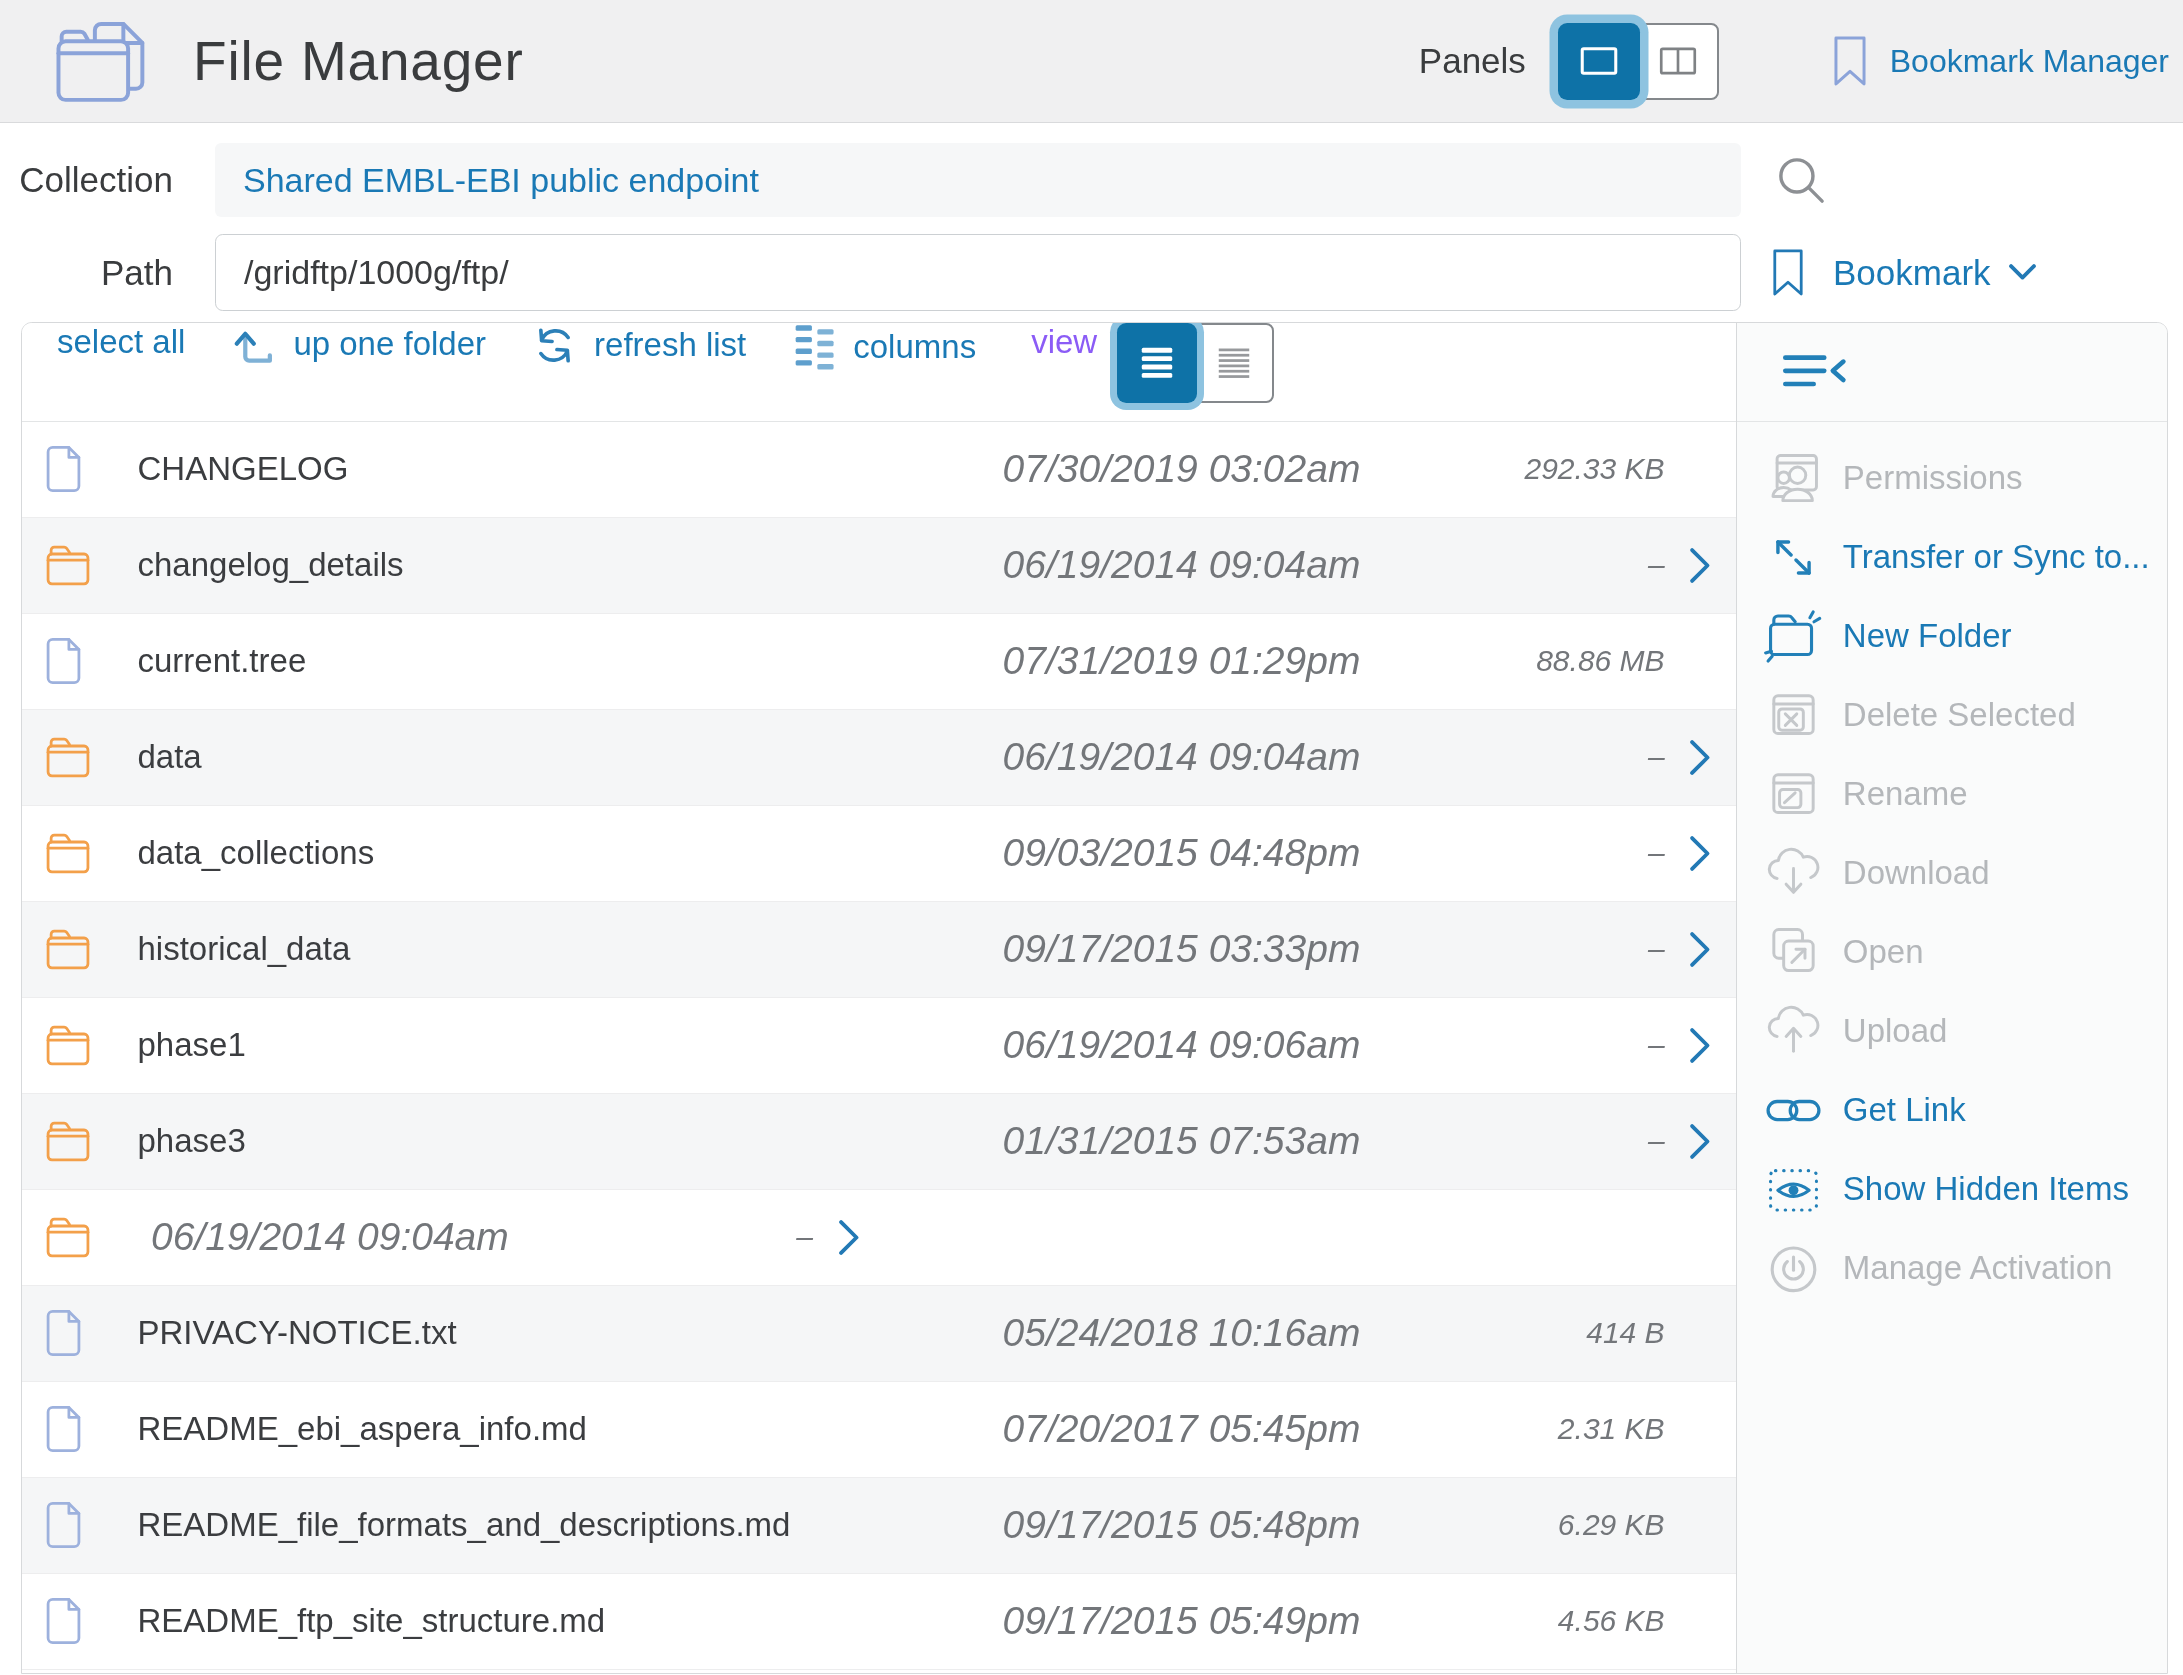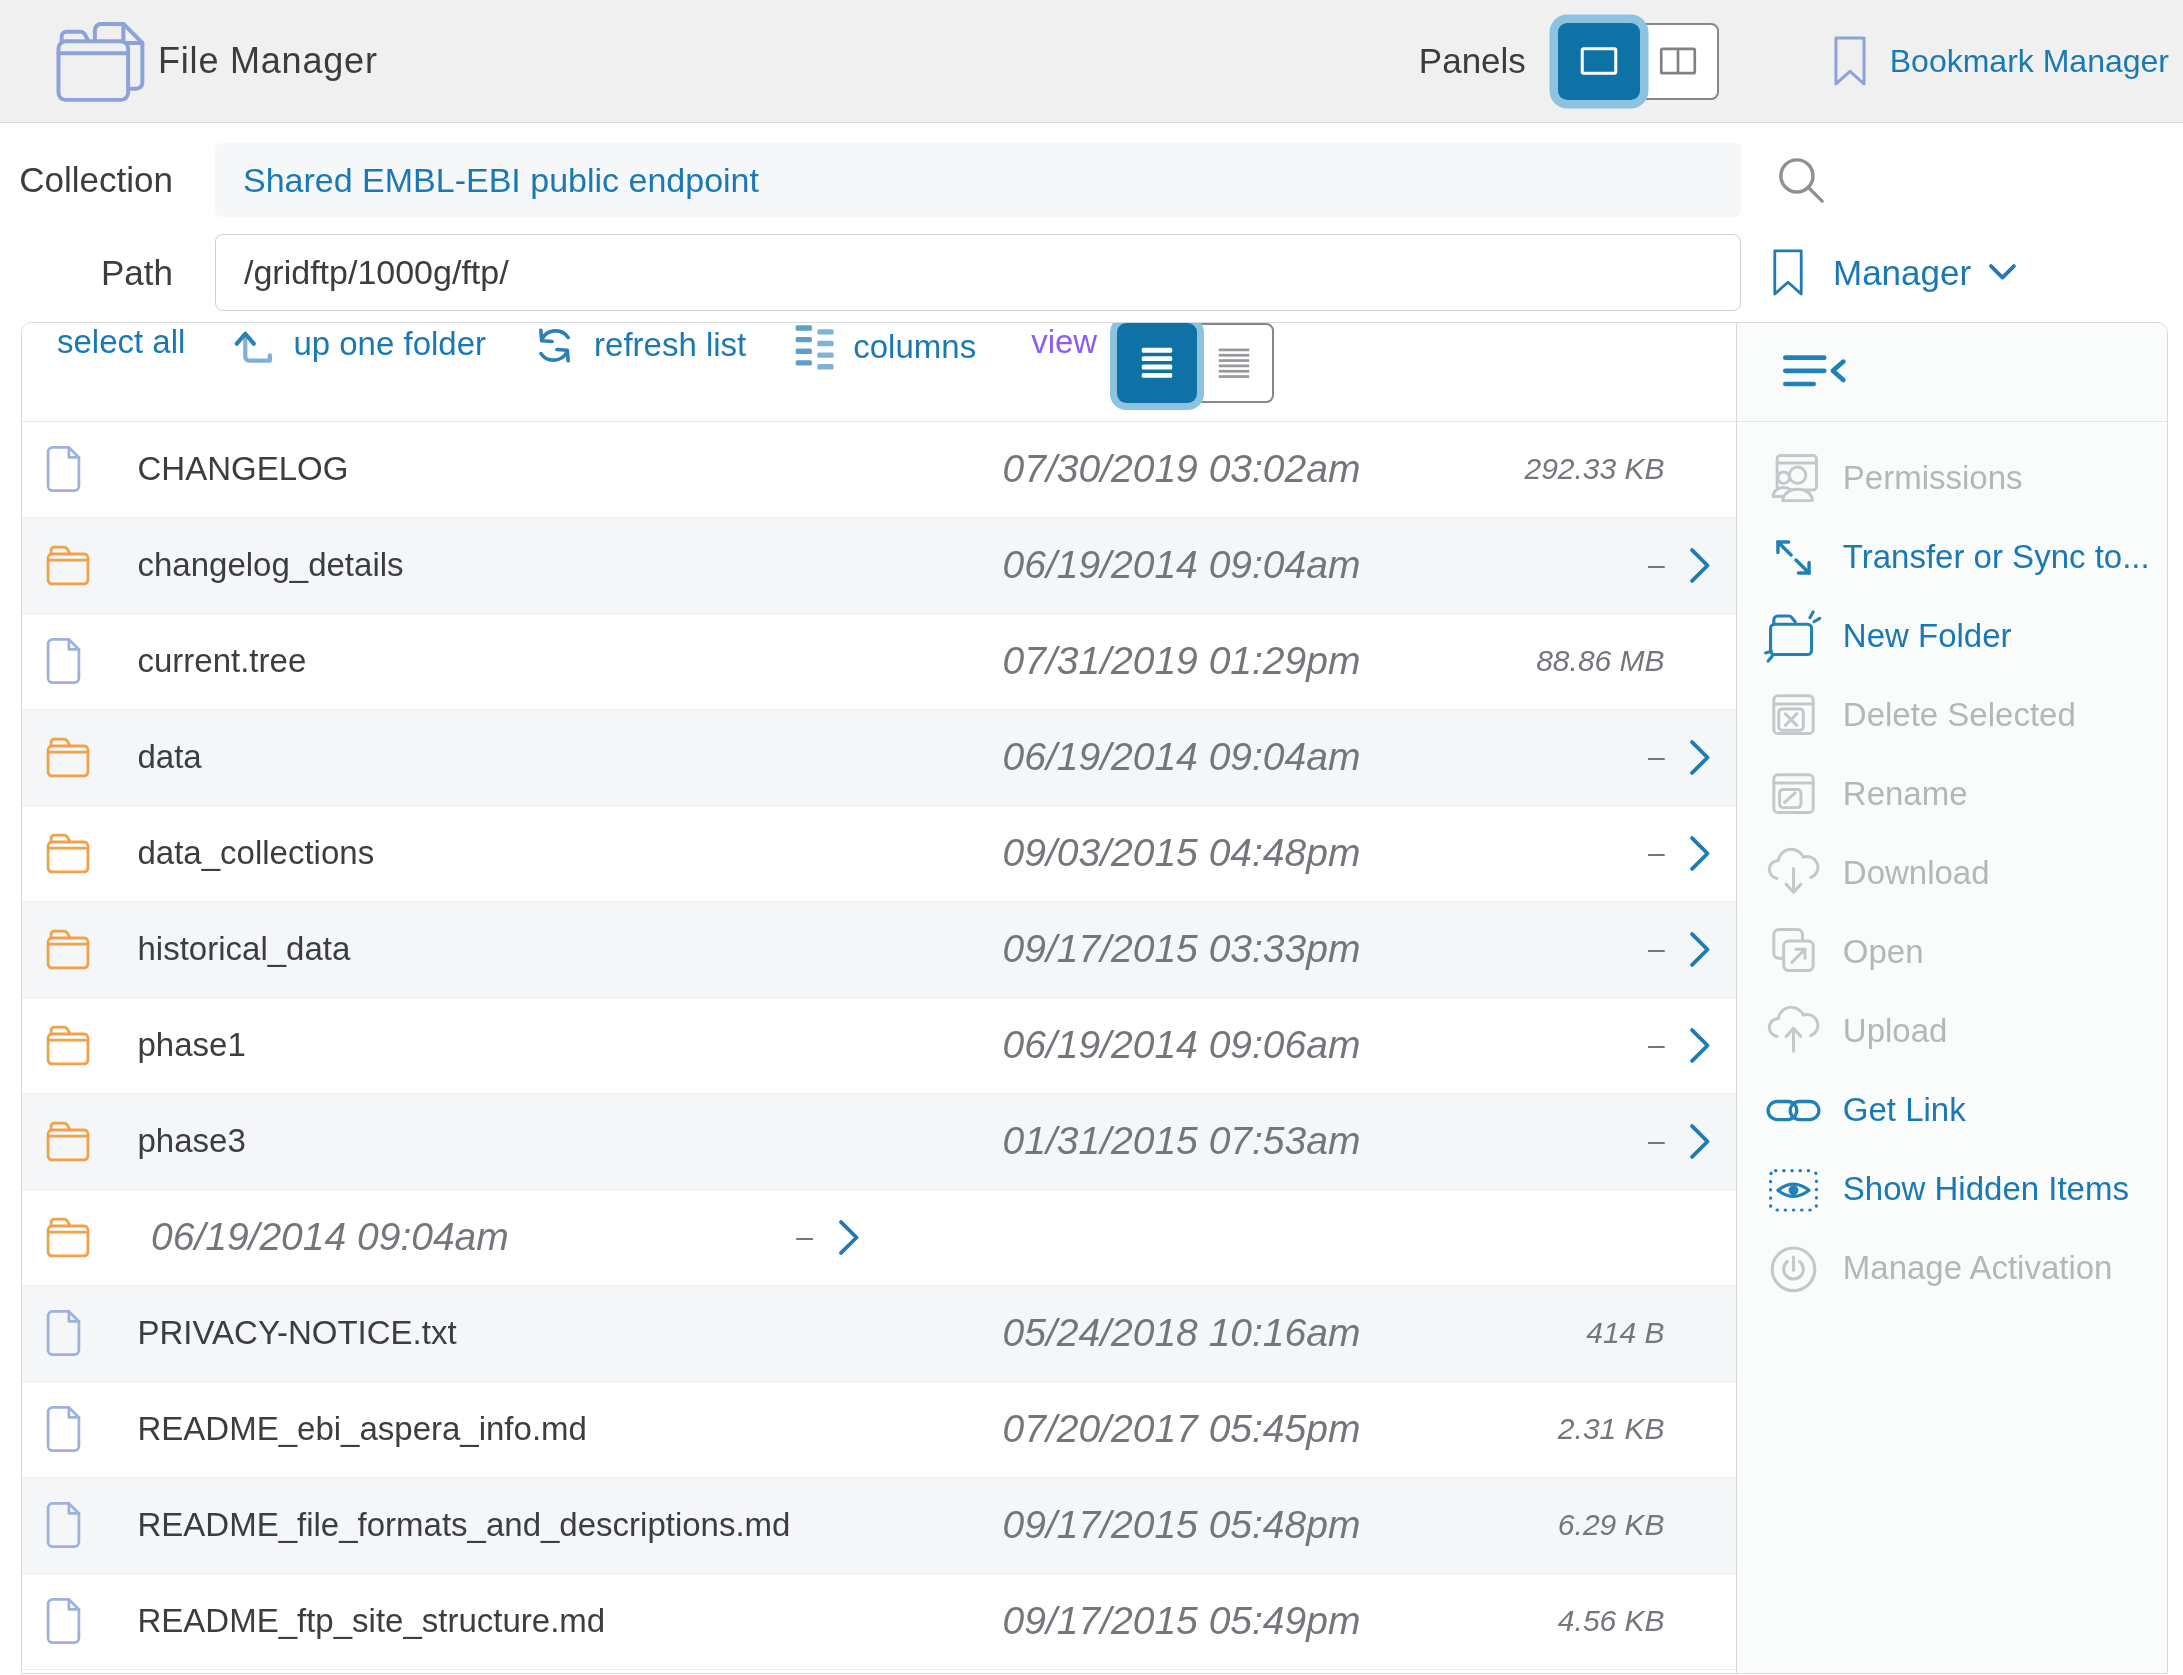--- a/index.html
+++ b/index.html
@@ -11,21 +11,21 @@
     -webkit-font-smoothing: antialiased;
   }
   .app { position: relative; width: 2183px; height: 1676px; overflow: hidden; background:#fff; }
 
   
   .header {
     height: 123px; background: #f0f0f1; border-bottom: 1.5px solid #d9dadc;
     display: flex; align-items: center; padding: 0 14px 0 46px;
   }
   .logo { width: 112px; height: 91px; flex: none; }
-  .page-title { font-size: 36px; font-weight: 400; color: #3a3c3e; letter-spacing: 0.8px; }
+  .page-title { font-size: 55px; font-weight: 400; color: #3a3c3e; margin-left: 35px; letter-spacing: 0.8px; }
   .panels-group { margin-left: auto; display: flex; align-items: center; }
   .panels-label { font-size: 35px; color: #3a3c3e; margin-right: 32px; }
   .seg-toggle { display: flex; align-items: center; }
   .seg-btn { width: 82px; height: 77px; display: flex; align-items: center; justify-content: center; cursor: pointer; }
   .seg-btn.selected {
     background: #0e72a7; border-radius: 9.2px;
     box-shadow: 0 0 0 8.5px #8ec3e0; position: relative; z-index: 2;
   }
   .seg-btn.plain {
     background: #fff; border: 2.3px solid #84888c; border-radius: 7.7px;
@@ -147,21 +147,21 @@
         </svg>
       </div>
     </div>
     <div class="form-row path-row">
       <div class="form-label">Path</div>
       <input class="field path" type="text" value="/gridftp/1000g/ftp/" style="">
       <div class="bookmark-btn">
         <svg class="rb" viewBox="0 0 46 70" fill="none" stroke="#2279b5" stroke-width="4" stroke-linejoin="round">
           <path d="M4 4 h38 v62 l-19 -17 -19 17 z"></path>
         </svg>
-        <div class="lbl">Manager</div>
+        <div class="lbl">Bookmark</div>
         <svg class="caret" viewBox="0 0 38 24" fill="none" stroke="#2279b5" stroke-width="5" stroke-linecap="round" stroke-linejoin="round">
           <polyline points="4 4 19 19 34 4"></polyline>
         </svg>
       </div>
     </div>
   </div>
 
   <div class="panel">
 
     <div class="main">

